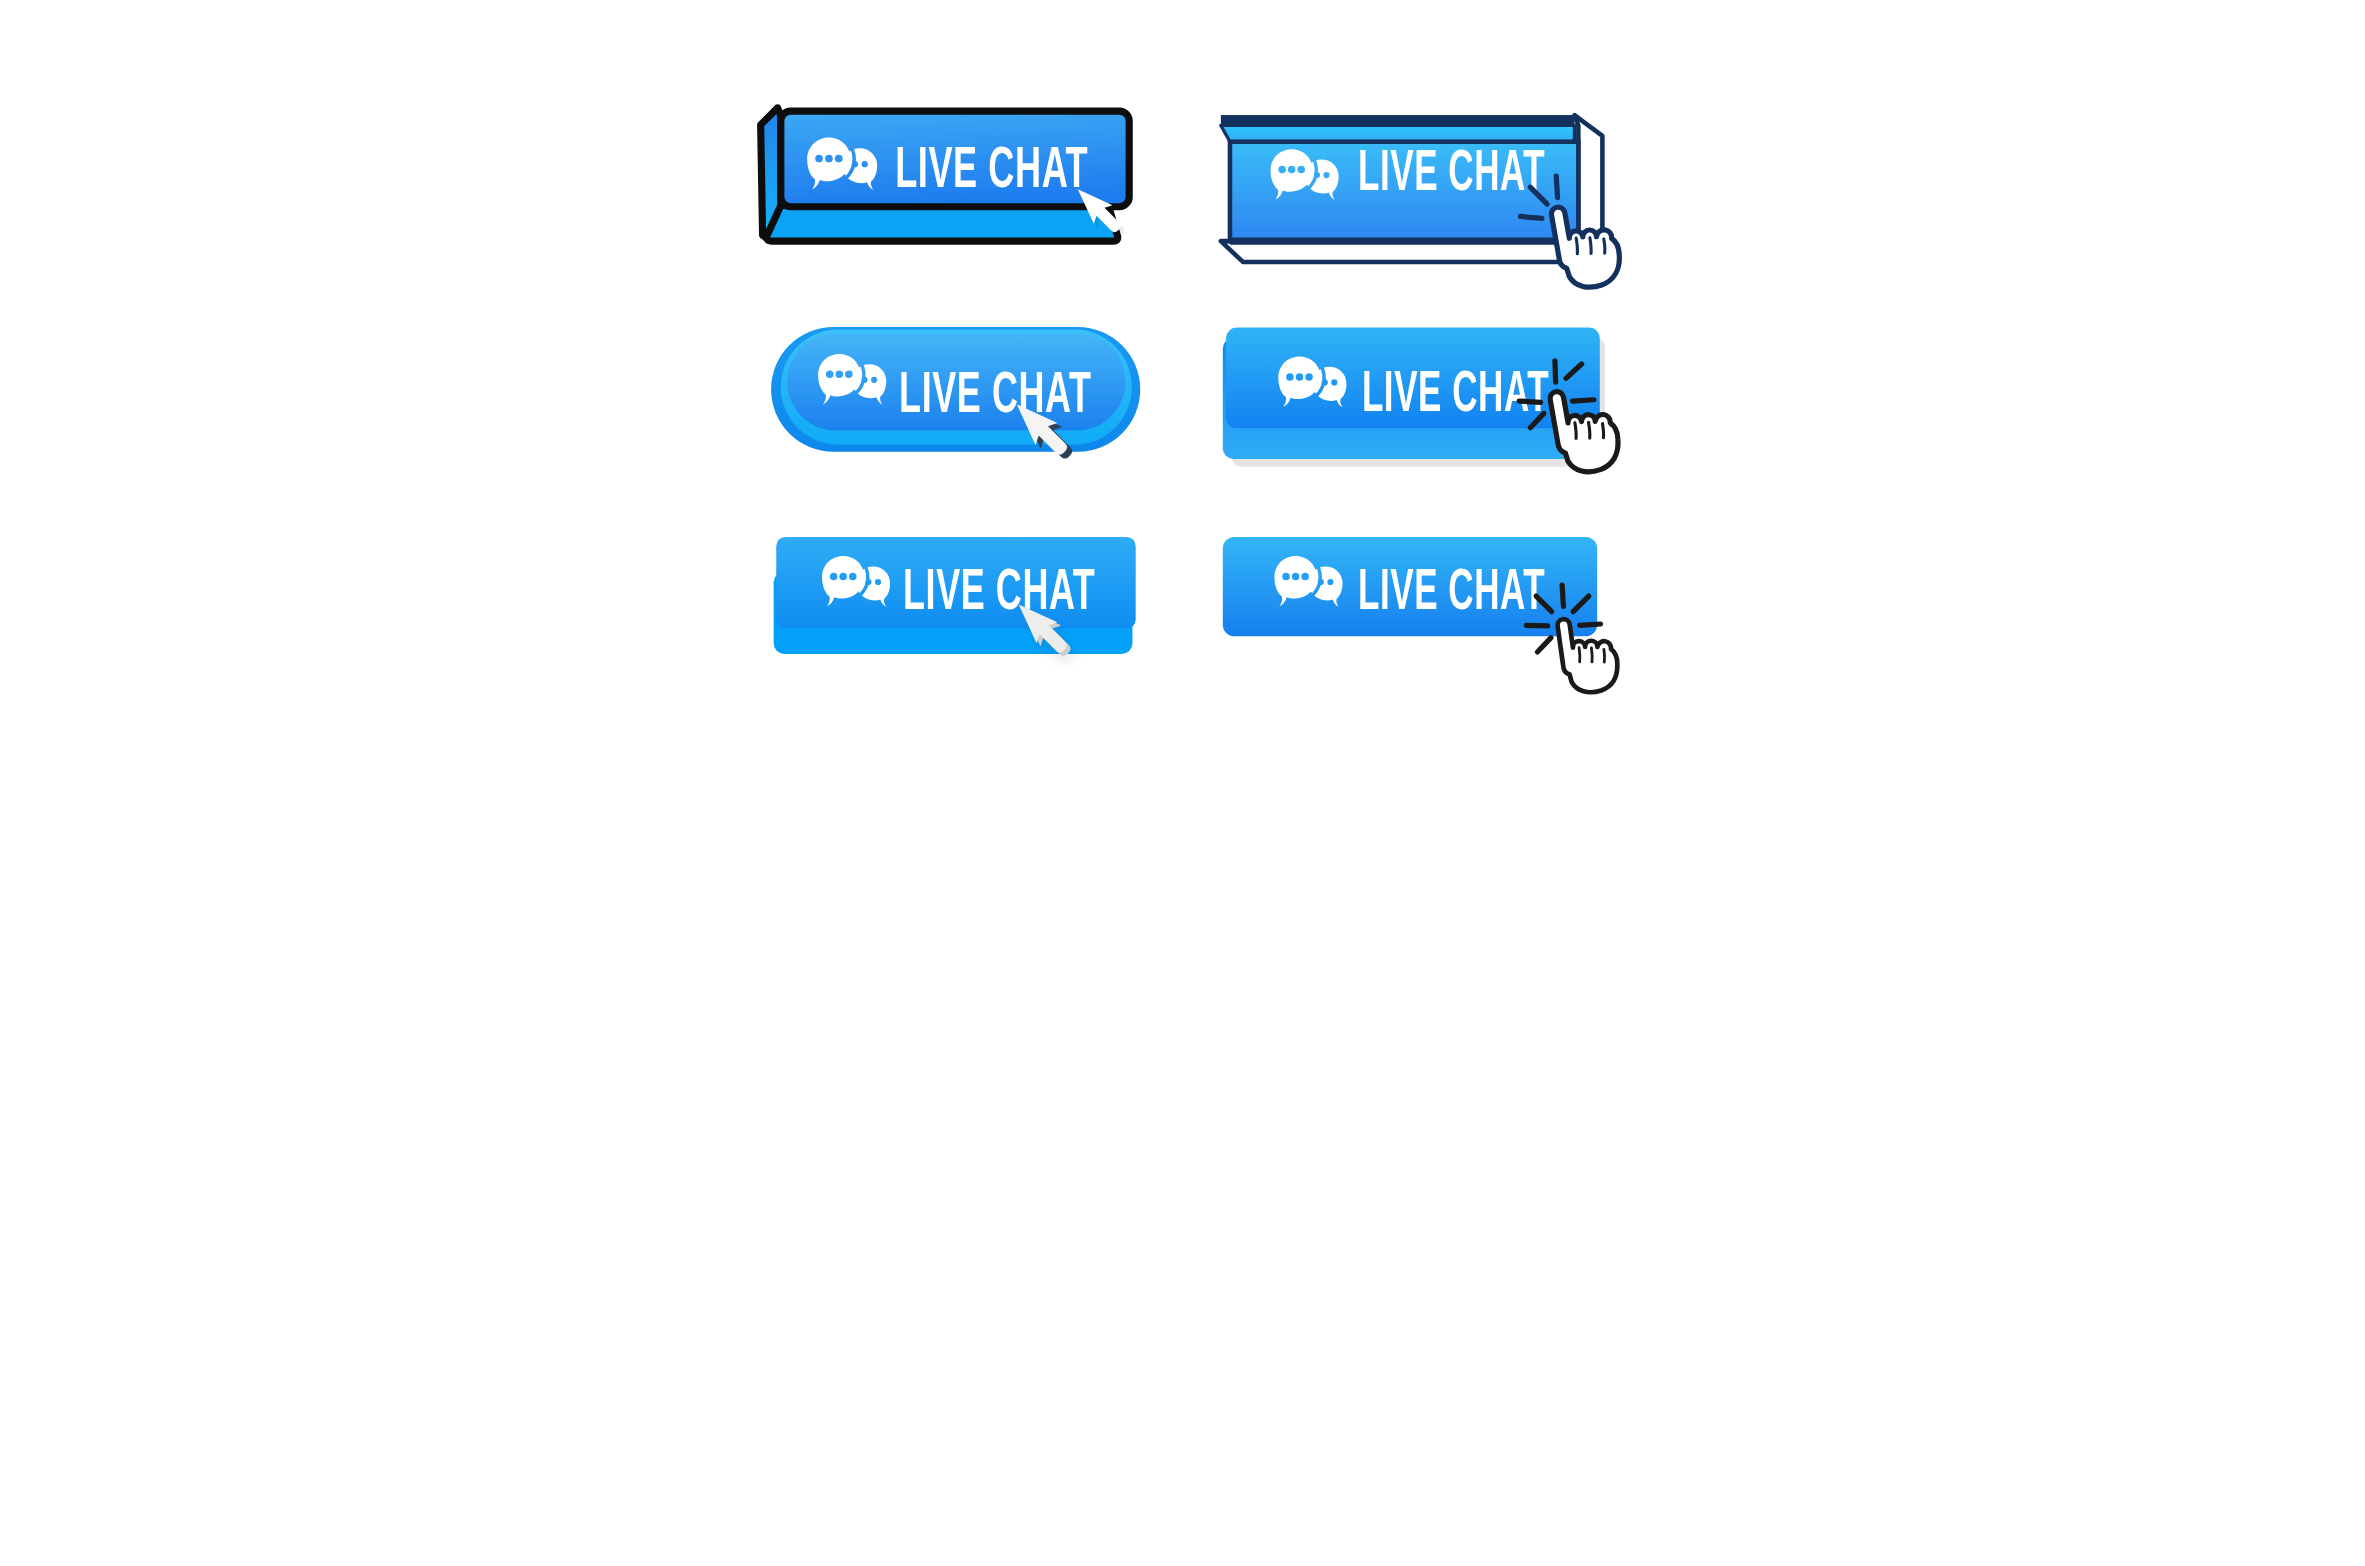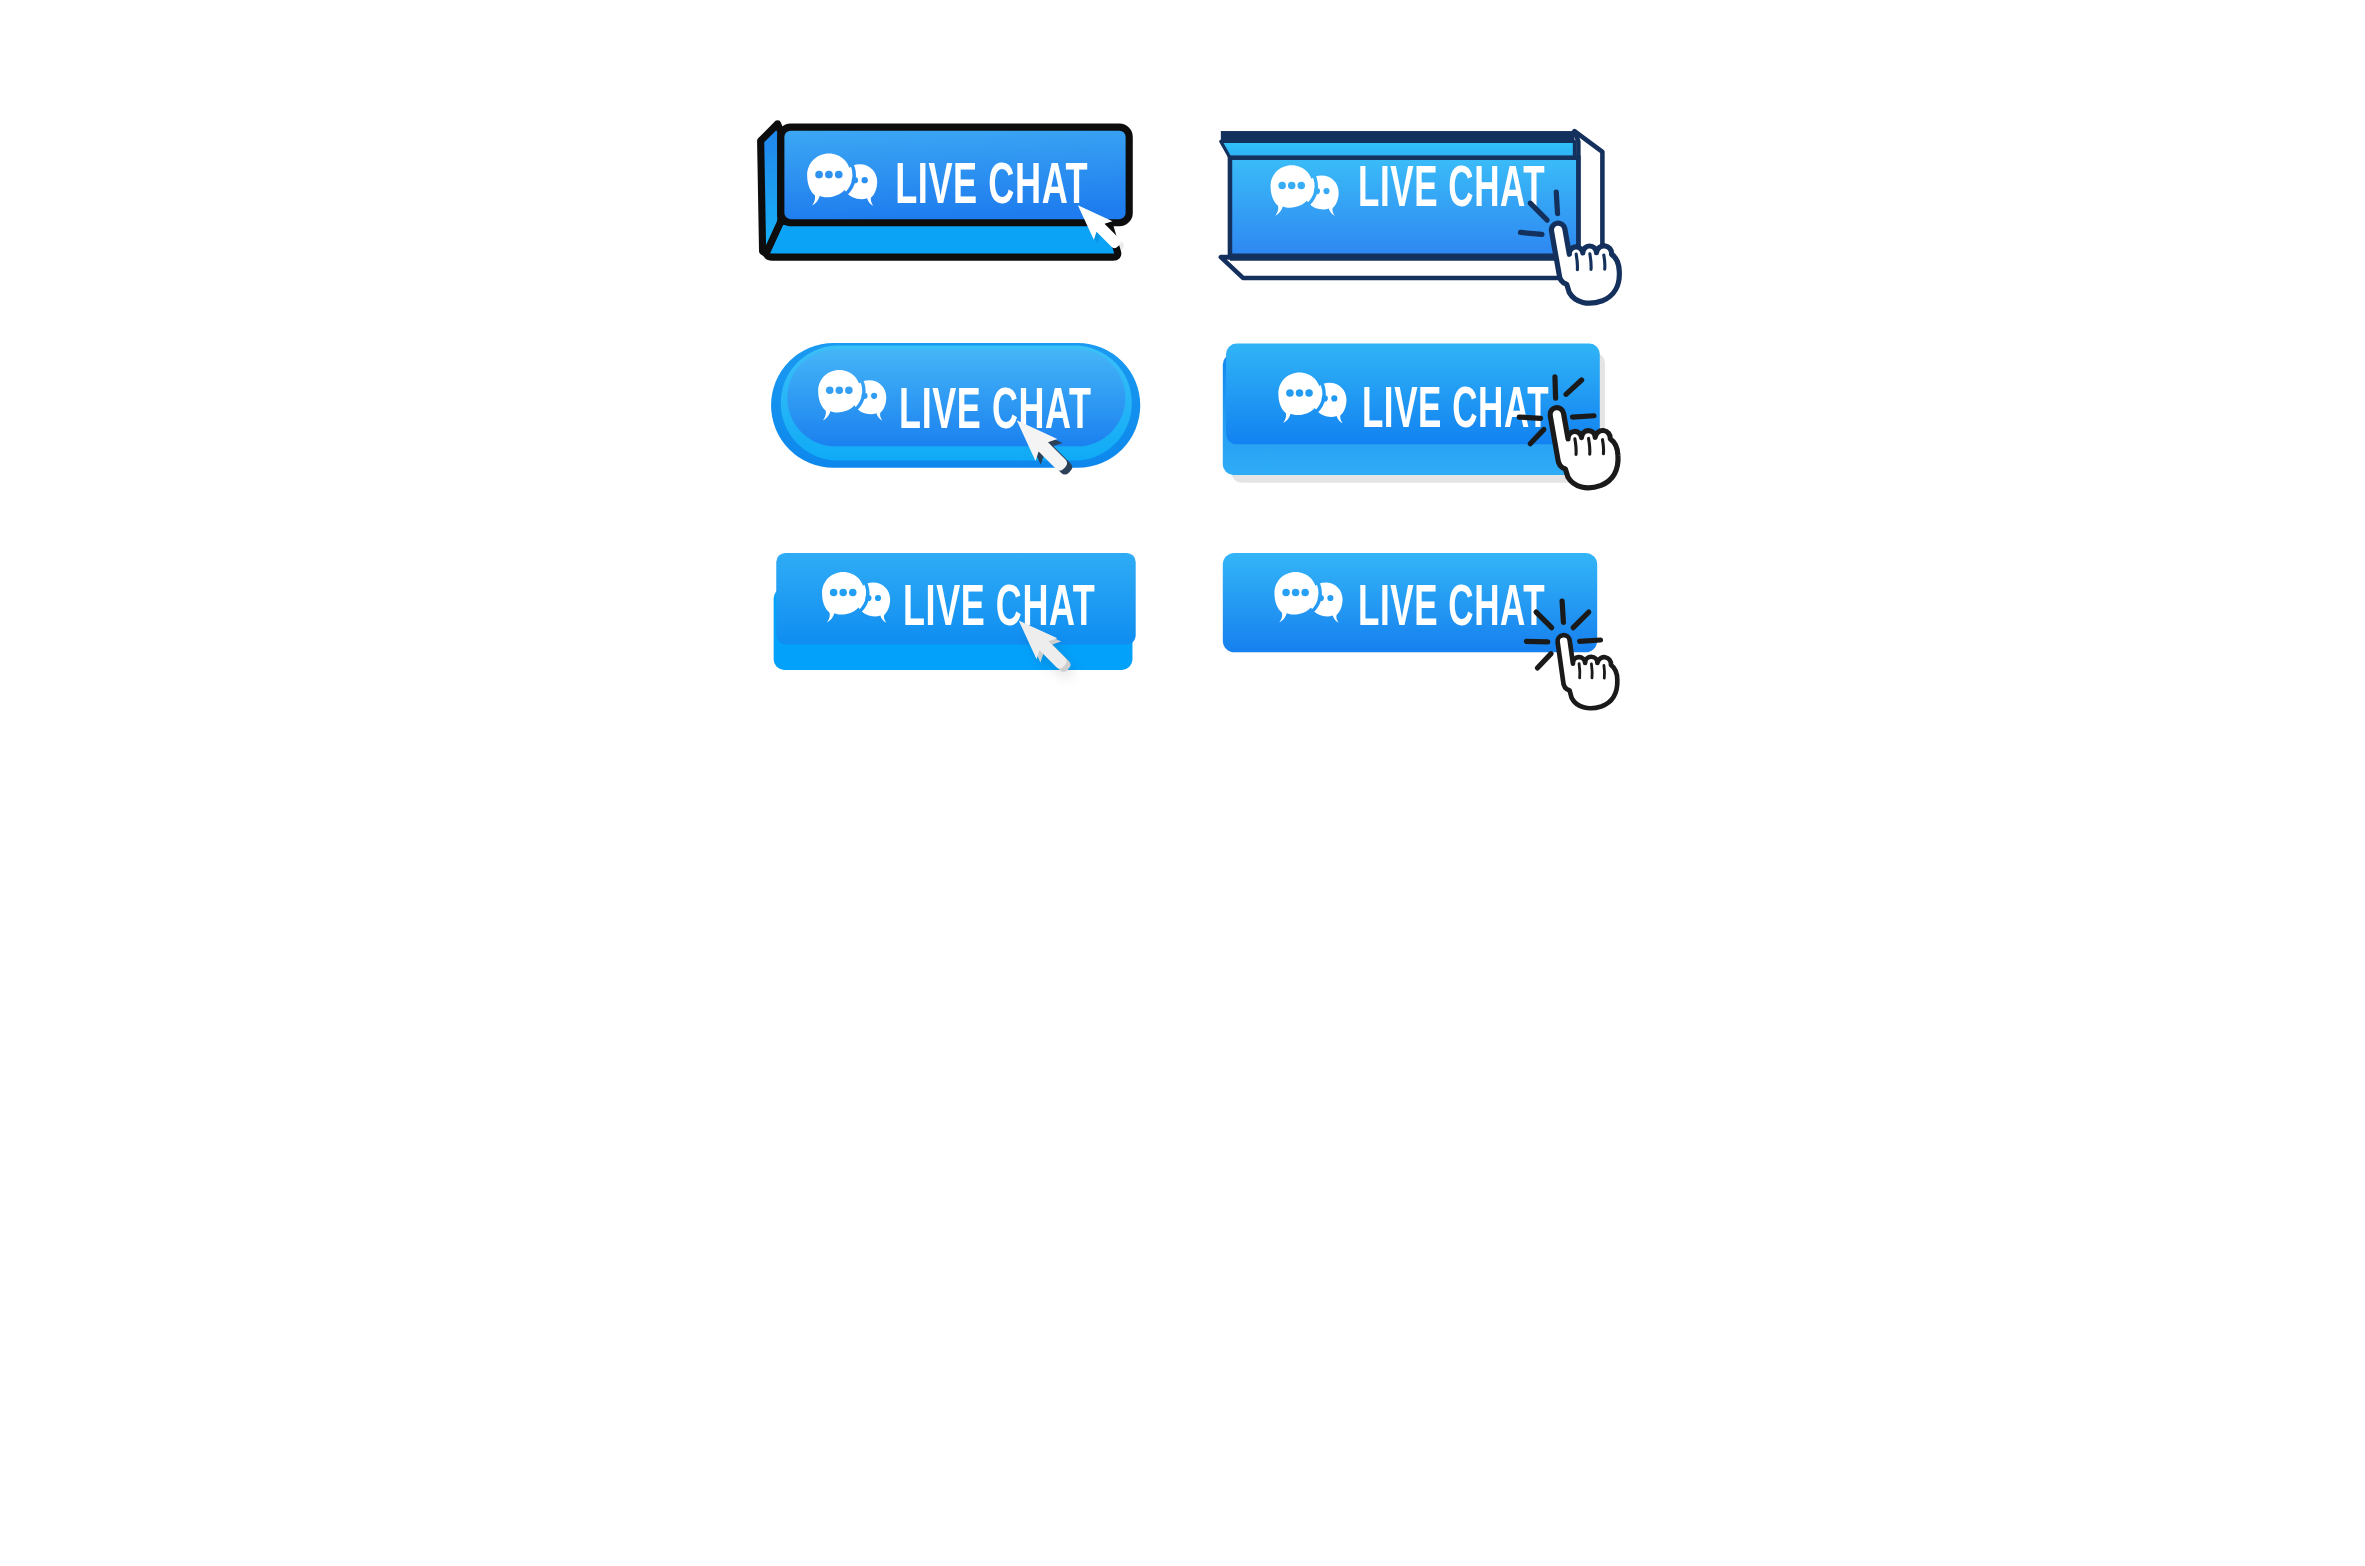--- a/index.html
+++ b/index.html
@@ -1,17 +1,17 @@
 <!DOCTYPE html>
 <html style="font-size:10.4px"><head>
 <meta charset="utf-8">
 <style>
   html,body{margin:0;padding:0;background:#ffffff;}
   body{font-family:"Liberation Sans", sans-serif;}
-  .stage{width:100%;max-width:1183px;margin:16px auto;}
+  .stage{width:100%;max-width:1183px;margin:0 auto;}
   svg{display:block;width:100%;height:auto;background:#ffffff;}
   text.btn-label{
     font-family:"Liberation Sans","DejaVu Sans",sans-serif;
     font-weight:bold;
     font-size:62px;
     fill:#ffffff;
     letter-spacing:1px;
   }
 </style>
 </head>

